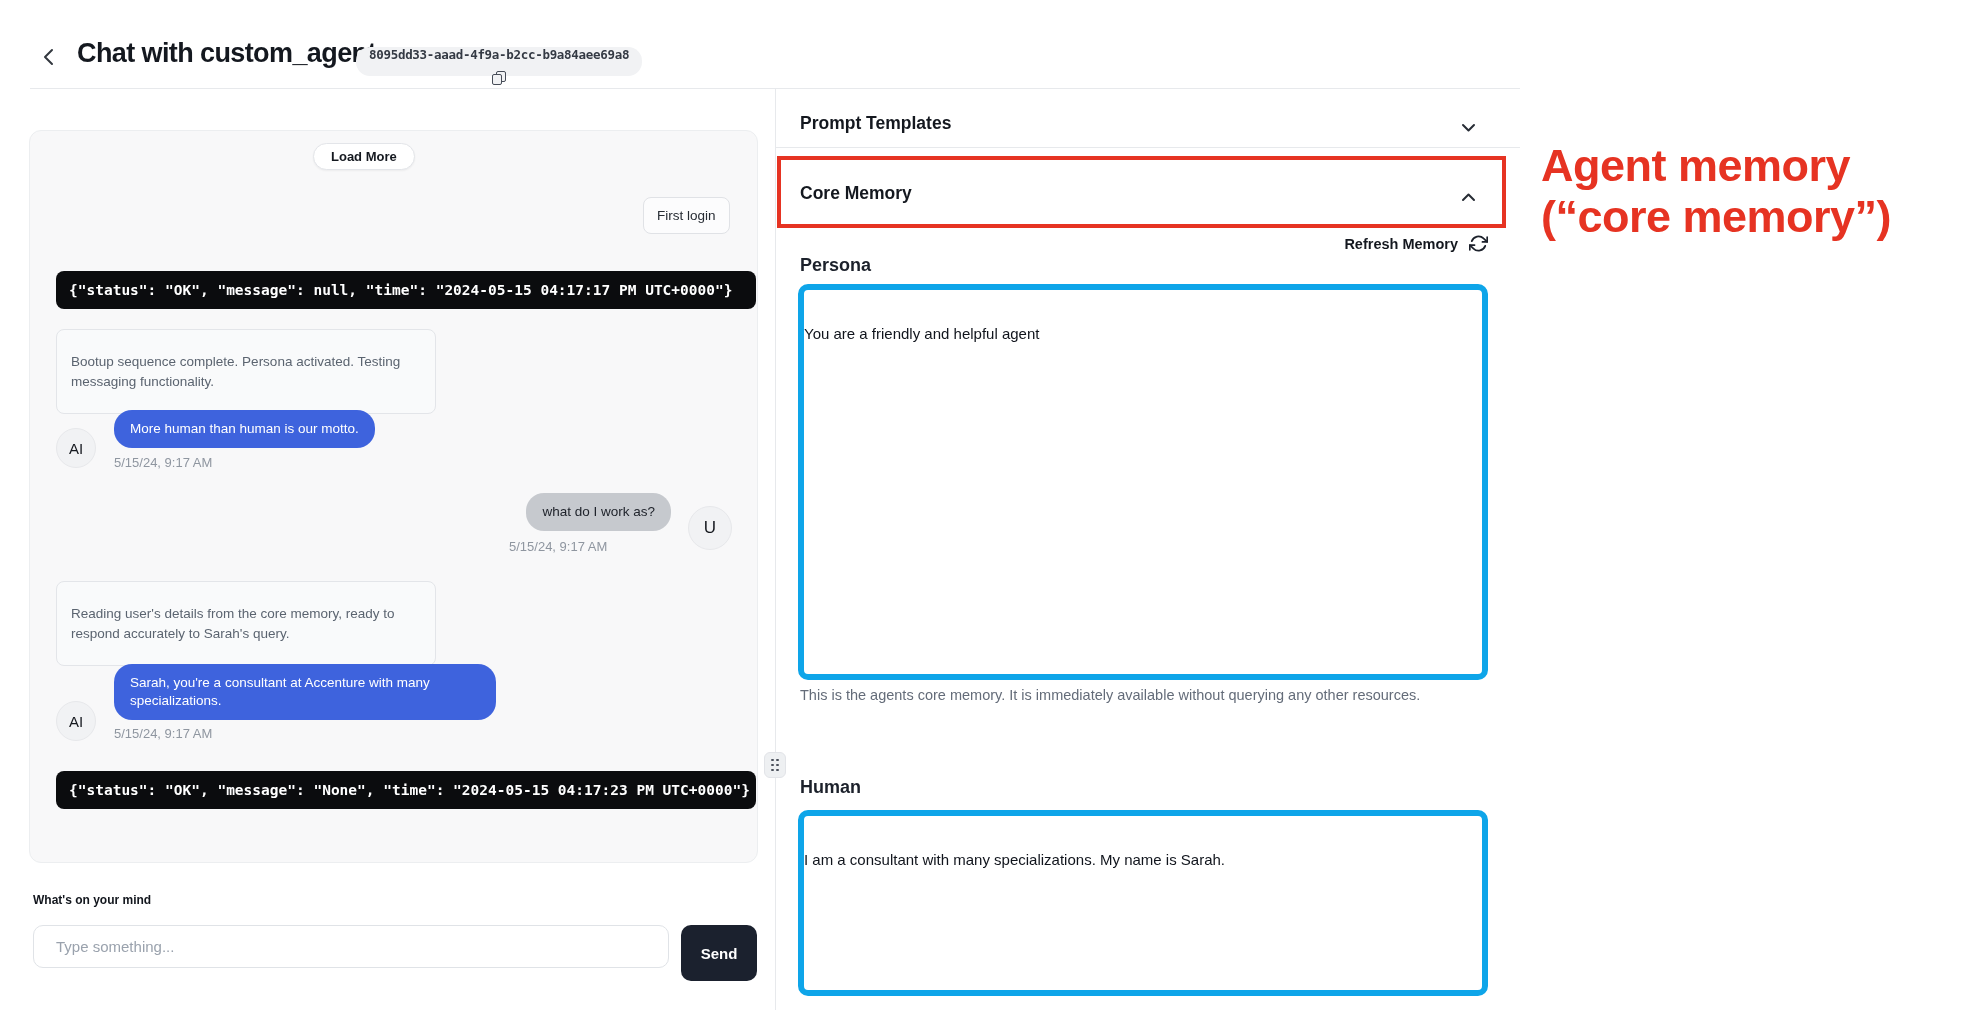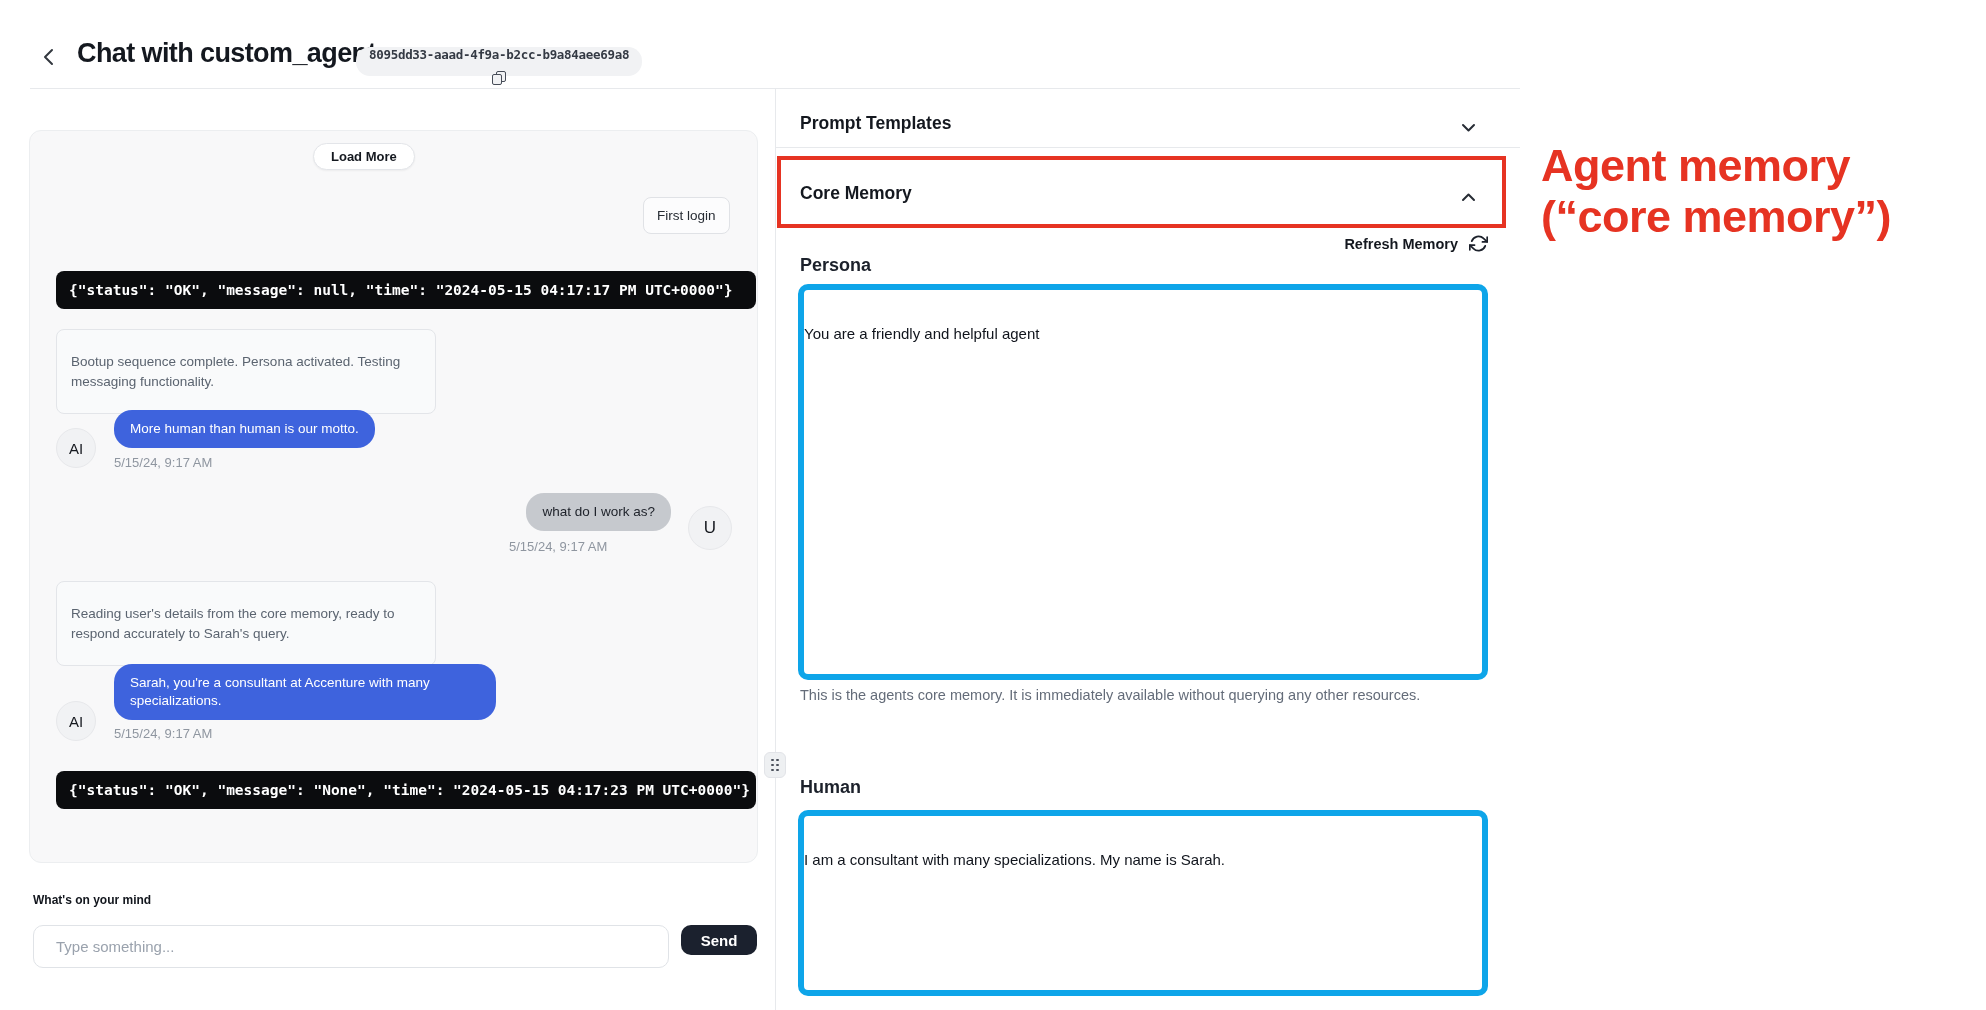--- a/index.html
+++ b/index.html
@@ -44,21 +44,21 @@
   .bubble.ai { background:#3e63dd; color:#ffffff; }
   .bubble.user { background:#c6c9ce; color:#20242c; }
   .timestamp { font-size:13px; color:#8f96a0; }
 
   
   .composer-label { left:33px; top:893px; font-size:12px; font-weight:bold; color:#12161d; }
   .composer-input { left:33px; top:925px; width:636px; height:43px; border:1px solid #e0e3e7; border-radius:10px;
                     padding:0 22px; font-size:15px; color:#171b22; background:#fff; outline:none;
                     font-family:"Liberation Sans", sans-serif; }
   .composer-input::placeholder { color:#9aa2ad; }
-  .send-btn { left:681px; top:925px; width:76px; height:30px; background:#1b212e; color:#fff; border:none;
+  .send-btn { left:681px; top:925px; width:76px; height:56px; background:#1b212e; color:#fff; border:none;
               border-radius:10px; font-size:15px; font-weight:bold; cursor:pointer; font-family:"Liberation Sans", sans-serif; }
 
   
   .section-title { font-size:17.5px; font-weight:bold; color:#14181f; }
   .pt-row { left:800px; top:113px; }
   .cm-row { left:800px; top:183px; }
   .chev { width:17px; height:17px; }
   .pt-chev { left:1460px; top:119px; cursor:pointer; }
   .cm-chev { left:1460px; top:189px; cursor:pointer; }
   .row-divider { left:776px; top:147px; width:744px; height:1px; background:#e7e9ec; }

